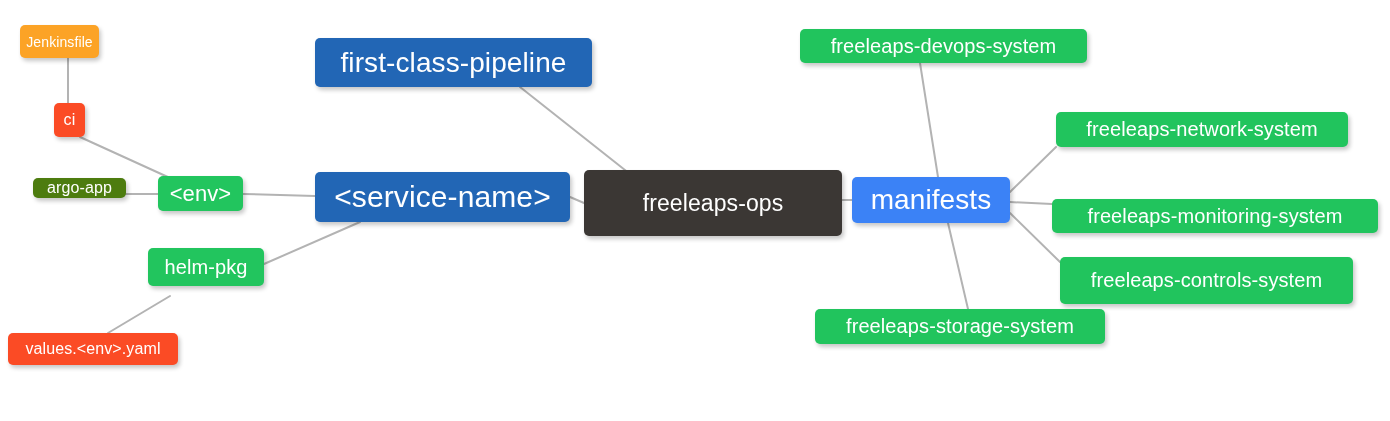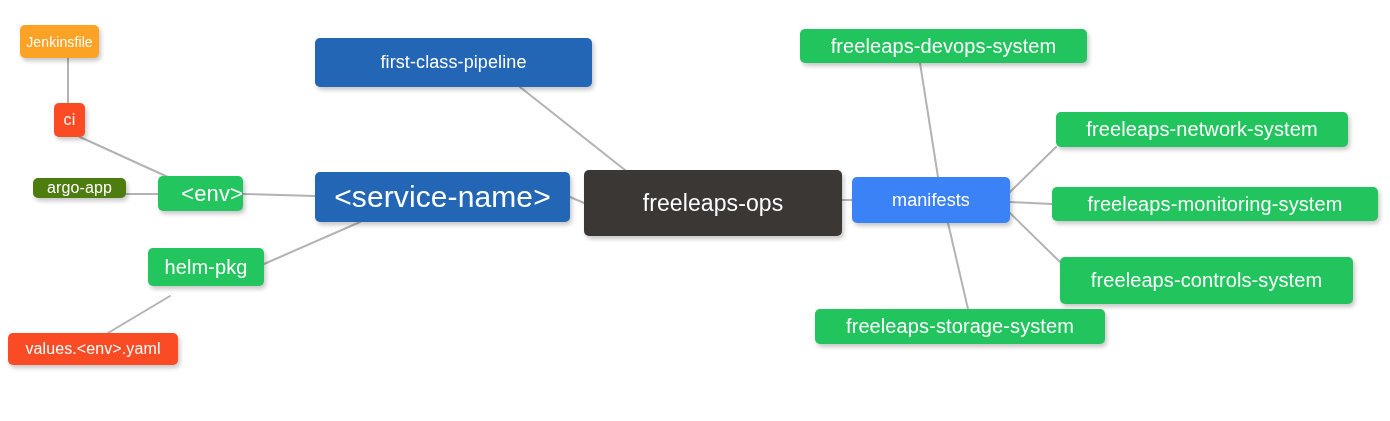--- a/index.html
+++ b/index.html
@@ -32,21 +32,21 @@
     justify-content: center;
     color: #ffffff;
     border-radius: 5px;
     white-space: nowrap;
     box-shadow: 2px 3px 4px rgba(0,0,0,0.22);
     letter-spacing: 0.1px;
     user-select: none;
   }
   .lvl-root   { font-size: 23px; }
   .lvl-1-big  { font-size: 30px; justify-content: center; }
-  .lvl-1      { font-size: 18px; }
+  .lvl-1      { font-size: 28px; }
   .lvl-2      { font-size: 22px; }
   .lvl-2-sm   { font-size: 20px; }
   .lvl-3      { font-size: 16px; }
   .lvl-4      { font-size: 14px; }
 </style>
 </head>
 <body>
 
 <div id="canvas">
   <svg id="edges" viewBox="0 0 1390 421" xmlns="http://www.w3.org/2000/svg">
@@ -71,21 +71,21 @@
       </div>
       <div class="node lvl-1-big" style="left: 315px; top: 172px; width: 255px; height: 50px; background: rgb(34, 102, 181);">
         <span>&lt;service-name&gt;</span>
       </div>
       <div class="node lvl-1" style="left: 315px; top: 38px; width: 277px; height: 49px; background: rgb(34, 102, 181);">
         <span>first-class-pipeline</span>
       </div>
       <div class="node lvl-1" style="left: 852px; top: 177px; width: 158px; height: 46px; background: #3b82f6;">
         <span>manifests</span>
       </div>
-      <div class="node lvl-2" style="left: 158px; top: 176px; width: 85px; height: 35px; background: rgb(34, 197, 94); justify-content: flex-end;">
+      <div class="node lvl-2" style="left: 158px; top: 176px; width: 85px; height: 35px; background: rgb(34, 197, 94);">
         <span>&lt;env&gt;</span>
       </div>
       <div class="node lvl-2-sm" style="left: 148px; top: 248px; width: 116px; height: 38px; background: rgb(34, 197, 94);">
         <span>helm-pkg</span>
       </div>
       <div class="node lvl-3" style="left: 54px; top: 103px; width: 31px; height: 34px; background: rgb(251, 75, 37);">
         <span>ci</span>
       </div>
       <div class="node lvl-3" style="left: 33px; top: 178px; width: 93px; height: 20px; background: #4d7c0f;">
         <span>argo-app</span>
@@ -95,21 +95,21 @@
       </div>
       <div class="node lvl-4" style="left: 20px; top: 25px; width: 79px; height: 33px; background: rgb(252, 163, 38);">
         <span>Jenkinsfile</span>
       </div>
       <div class="node lvl-2-sm" style="left: 800px; top: 29px; width: 287px; height: 34px; background: rgb(33, 196, 93);">
         <span>freeleaps-devops-system</span>
       </div>
       <div class="node lvl-2-sm" style="left: 1056px; top: 112px; width: 292px; height: 35px; background: rgb(33, 196, 93);">
         <span>freeleaps-network-system</span>
       </div>
-      <div class="node lvl-2-sm" style="left: 1052px; top: 187px; width: 326px; height: 34px; background: rgb(33, 196, 93);">
+      <div class="node lvl-2-sm" style="left: 1052px; top: 199px; width: 326px; height: 34px; background: rgb(33, 196, 93);">
         <span>freeleaps-monitoring-system</span>
       </div>
       <div class="node lvl-2-sm" style="left: 1060px; top: 257px; width: 293px; height: 47px; background: rgb(33, 196, 93);">
         <span>freeleaps-controls-system</span>
       </div>
       <div class="node lvl-2-sm" style="left: 815px; top: 309px; width: 290px; height: 35px; background: rgb(33, 196, 93);">
         <span>freeleaps-storage-system</span>
       </div>
     </div>
 </div>

